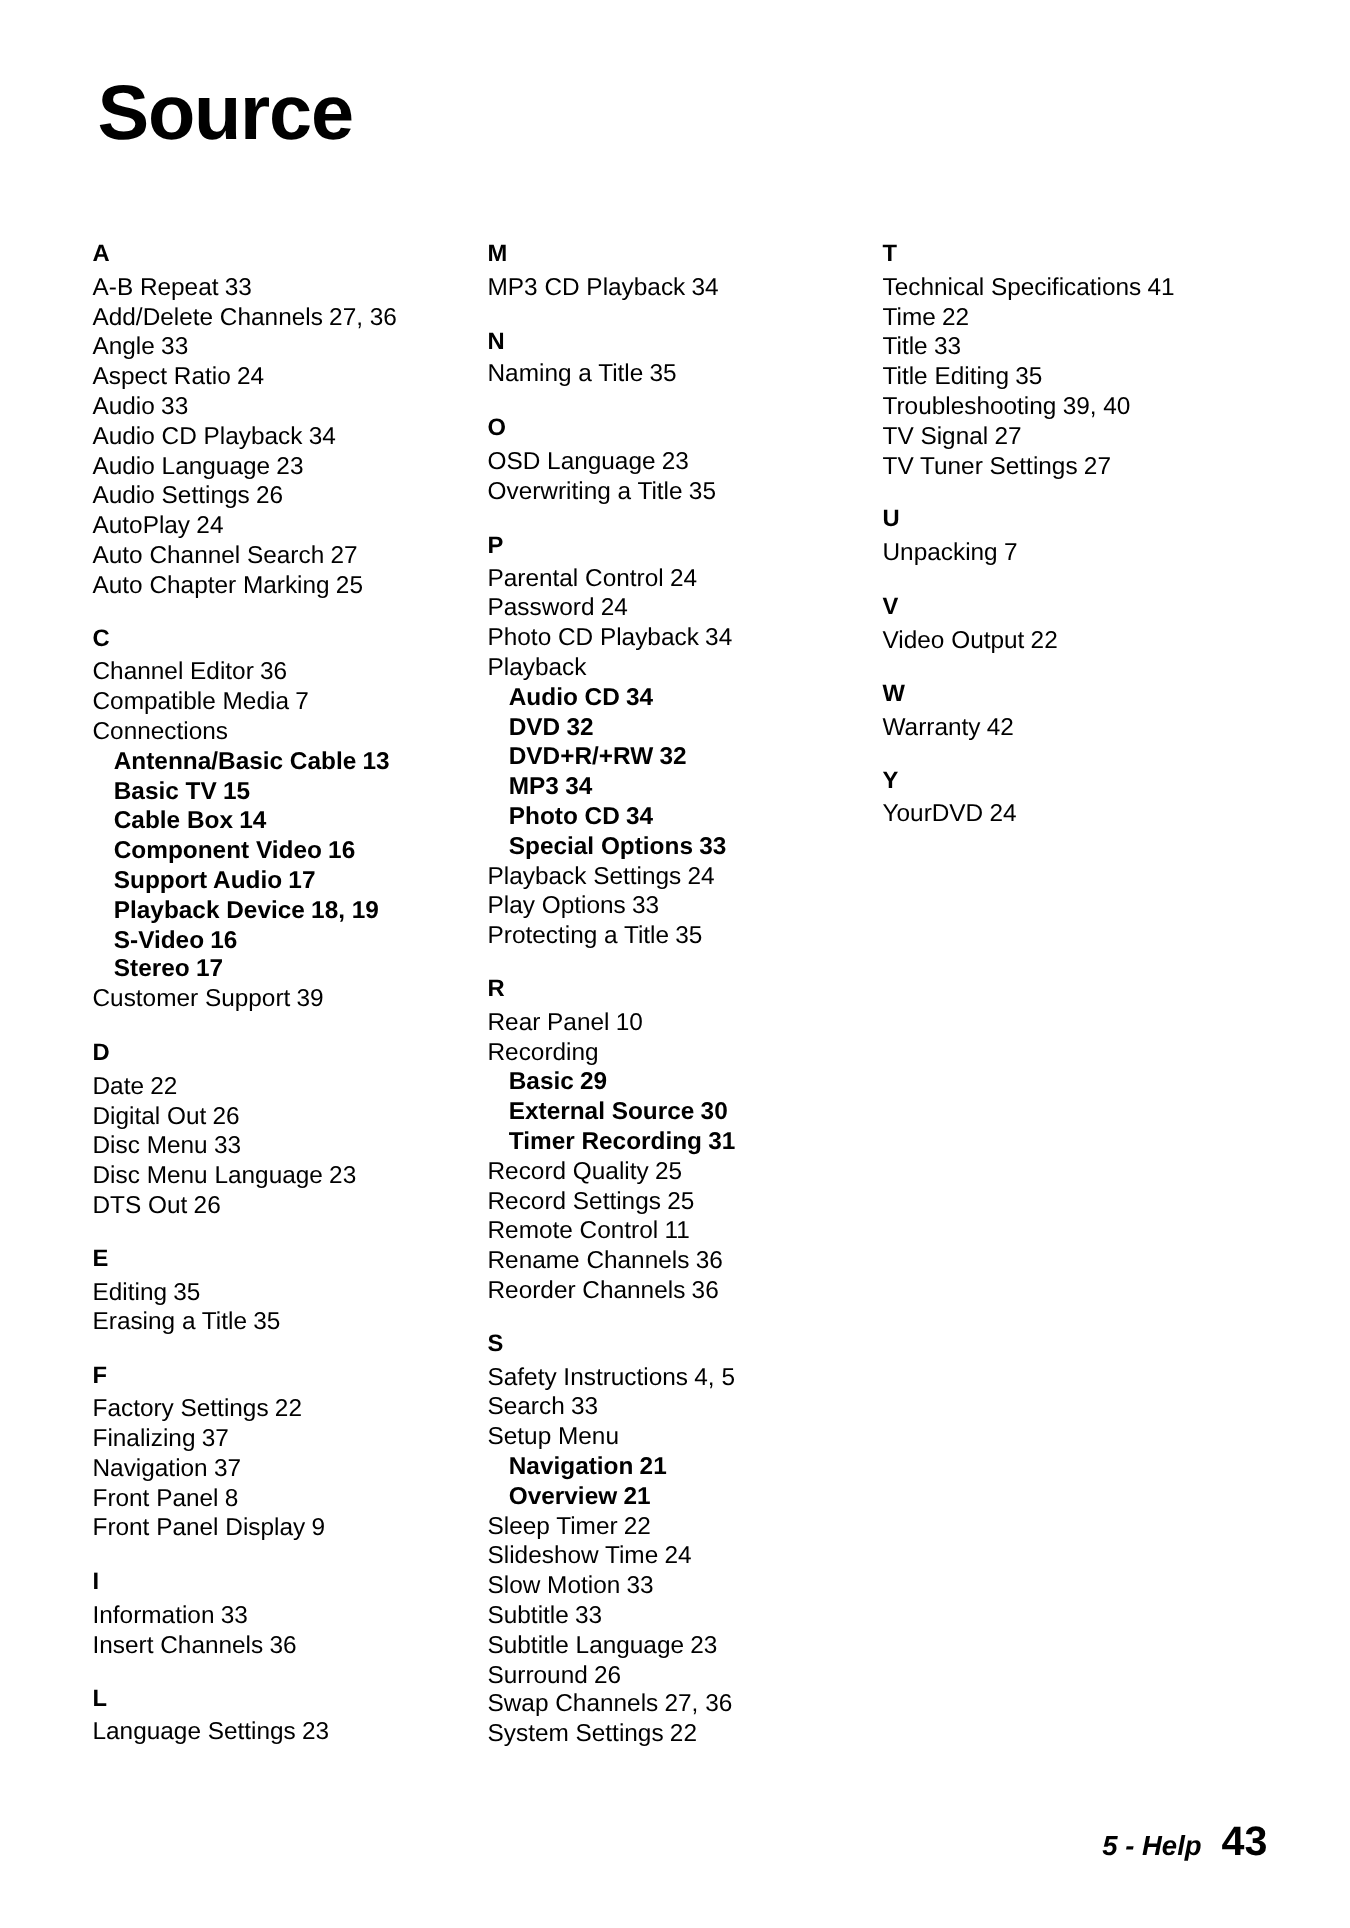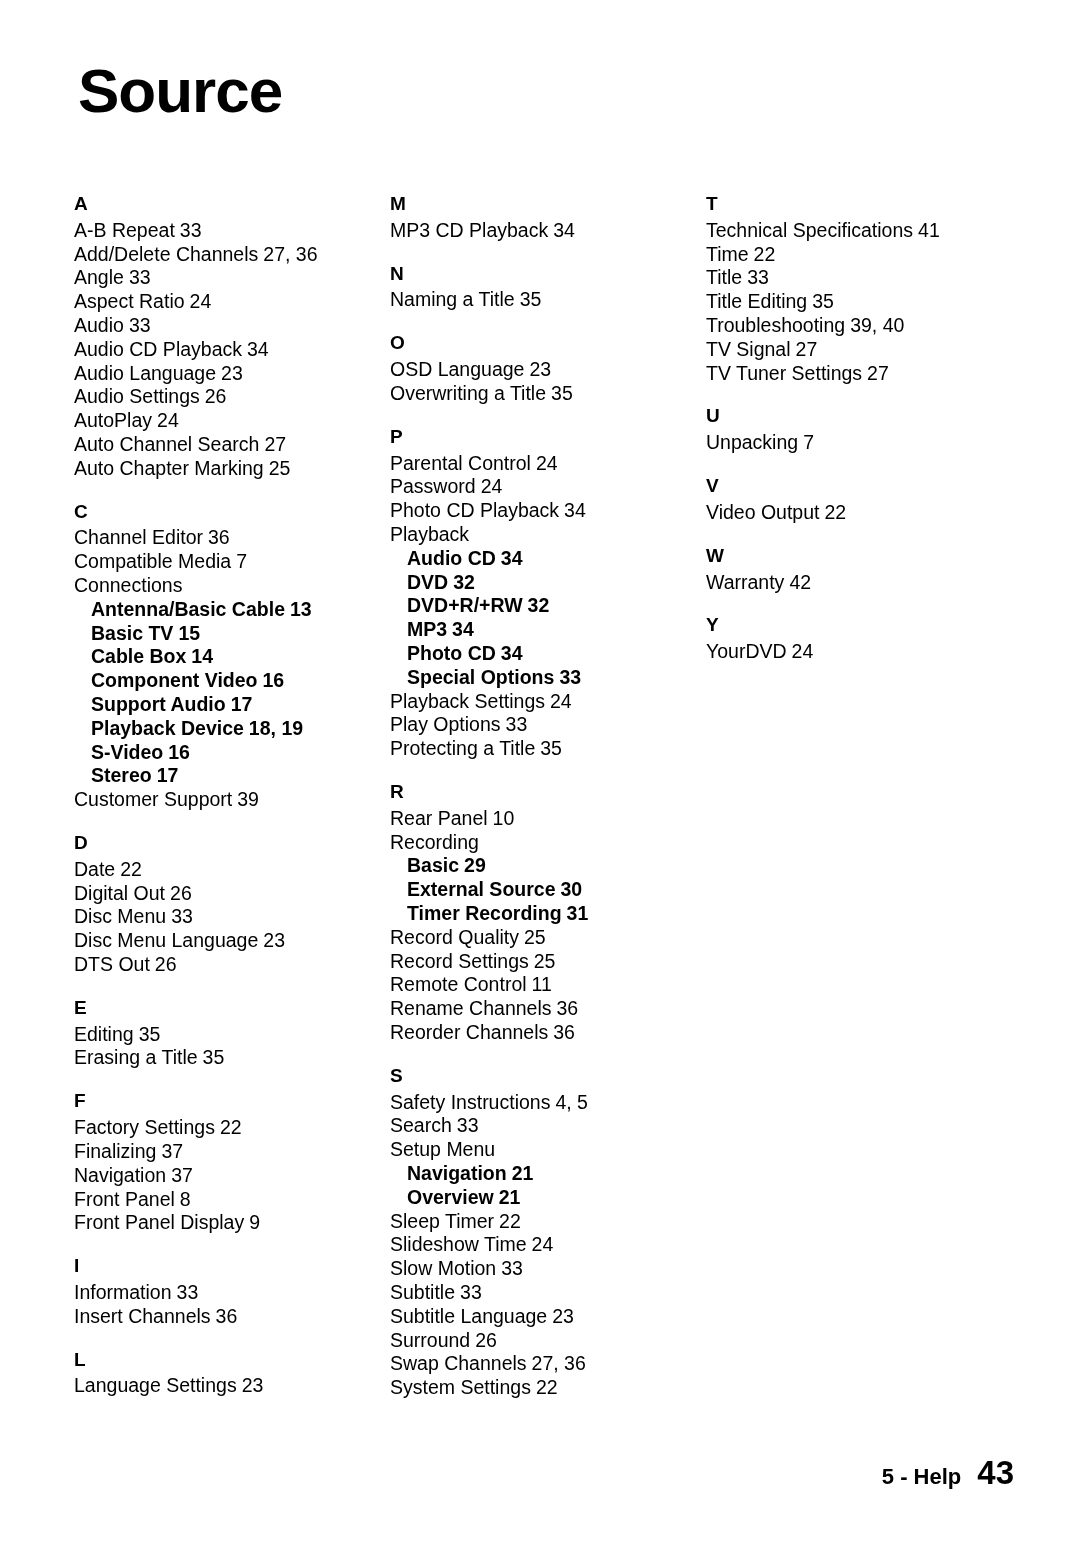--- a/index.html
+++ b/index.html
@@ -69,20 +69,21 @@
   }
   .footer {
     position: absolute;
     right: 66px;
     bottom: 52px;
     display: flex;
     align-items: baseline;
   }
   .footer-label {
     font-size: 22px;
+    font-style: italic;
     font-weight: bold;
     margin-right: 16px;
   }
   .footer-page {
     font-size: 33px;
     font-weight: bold;
     line-height: 1;
   }
 </style>
 </head>

